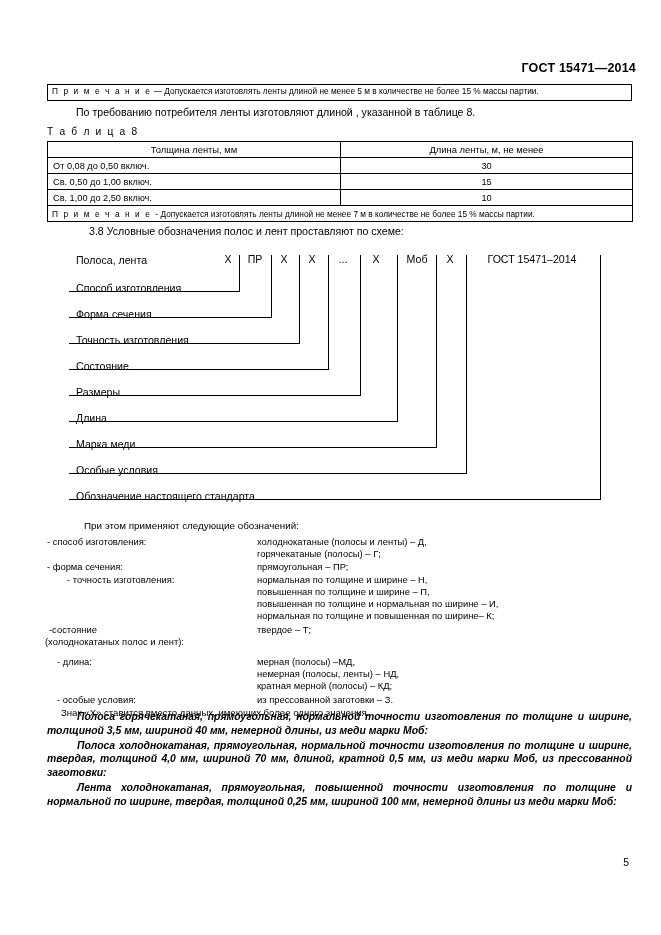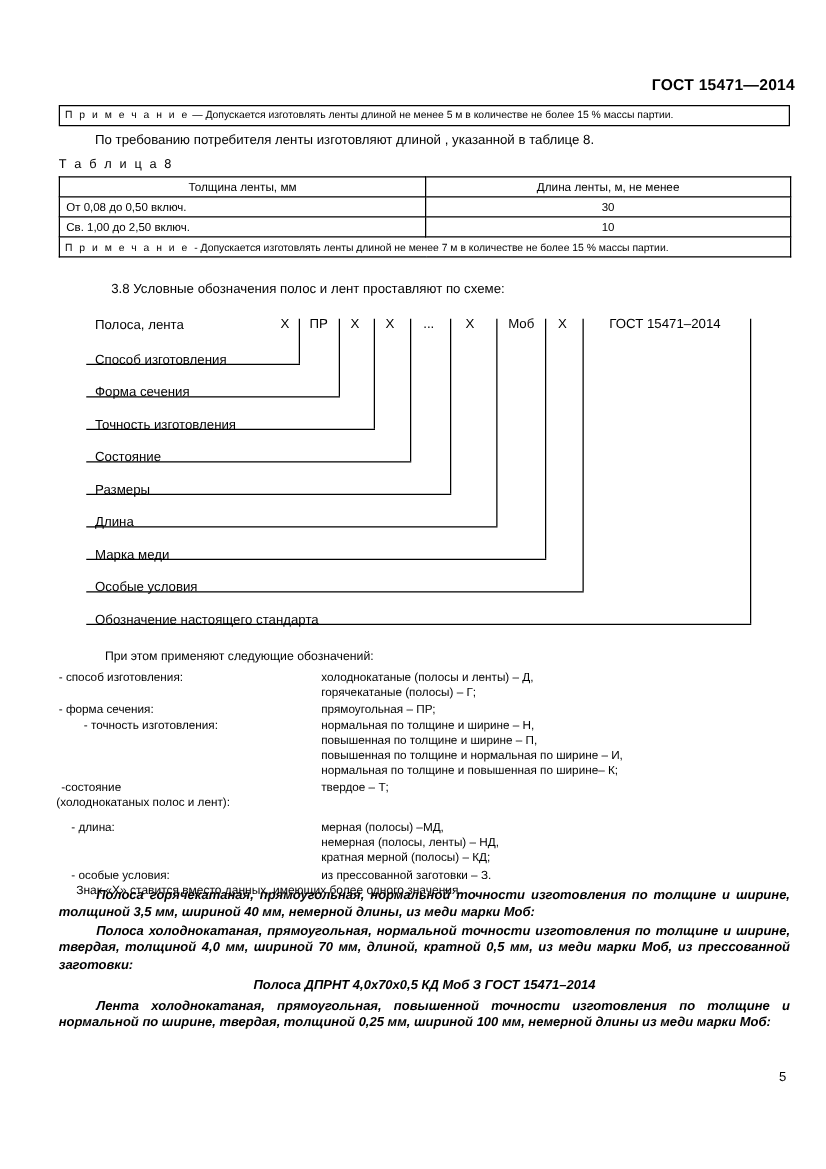--- a/index.html
+++ b/index.html
@@ -227,20 +227,24 @@
 
   <table class="tbl">
     <tbody>
         <tr>
       <th style="width:293px">Толщина ленты, мм</th>
       <th style="width:292px">Длина ленты, м, не менее</th>
     </tr>
     <tr>
       <td class="l">От 0,08 до 0,50 включ.</td>
       <td class="c">30</td>
+    </tr>
+    <tr>
+      <td class="l">Св.  0,50 до 1,00 включ.</td>
+      <td class="c">15</td>
     </tr>
     <tr>
       <td class="l">Св. 1,00 до 2,50 включ.</td>
       <td class="c">10</td>
     </tr>
     <tr>
       <td class="note" colspan="2"><span class="sp">П р и м е ч а н и е </span><span>- Допускается изготовлять ленты длиной не менее 7 м в количестве не более 15 % массы партии.</span></td>
     </tr>
   </tbody>
     </table>
@@ -328,20 +332,19 @@
     <div class="ab-right" style="top:174px;">из прессованной заготовки – З.</div>
 
     <div class="ab-foot" style="top:187px;">Знак «Х» ставится вместо данных, имеющих более одного значения.</div>
   </div>
 
   <div class="examples">
 
     <p class="ex-par">Полоса горячекатаная, прямоугольная, нормальной точности изготовления по толщине и ширине, толщиной 3,5 мм, шириной 40 мм, немерной длины, из меди марки Моб:</p>
 
     <p class="ex-par">Полоса холоднокатаная, прямоугольная, нормальной точности изготовления по толщине и ширине, твердая, толщиной 4,0 мм, шириной 70 мм, длиной, кратной 0,5 мм, из меди марки Моб, из прессованной заготовки:</p>
-    <div class="ex-code">Полоса ДПРНТ 4,0х70х0,5 КД  Моб  З  ГОСТ 15471–2014</div>
 
     <p class="ex-par">Лента холоднокатаная, прямоугольная, повышенной точности изготовления по толщине и нормальной по ширине, твердая, толщиной 0,25 мм, шириной 100 мм, немерной длины из меди марки Моб:</p>
   </div>
 
   <div class="page-num">5</div>
 
 </div>
 
 </body></html>

